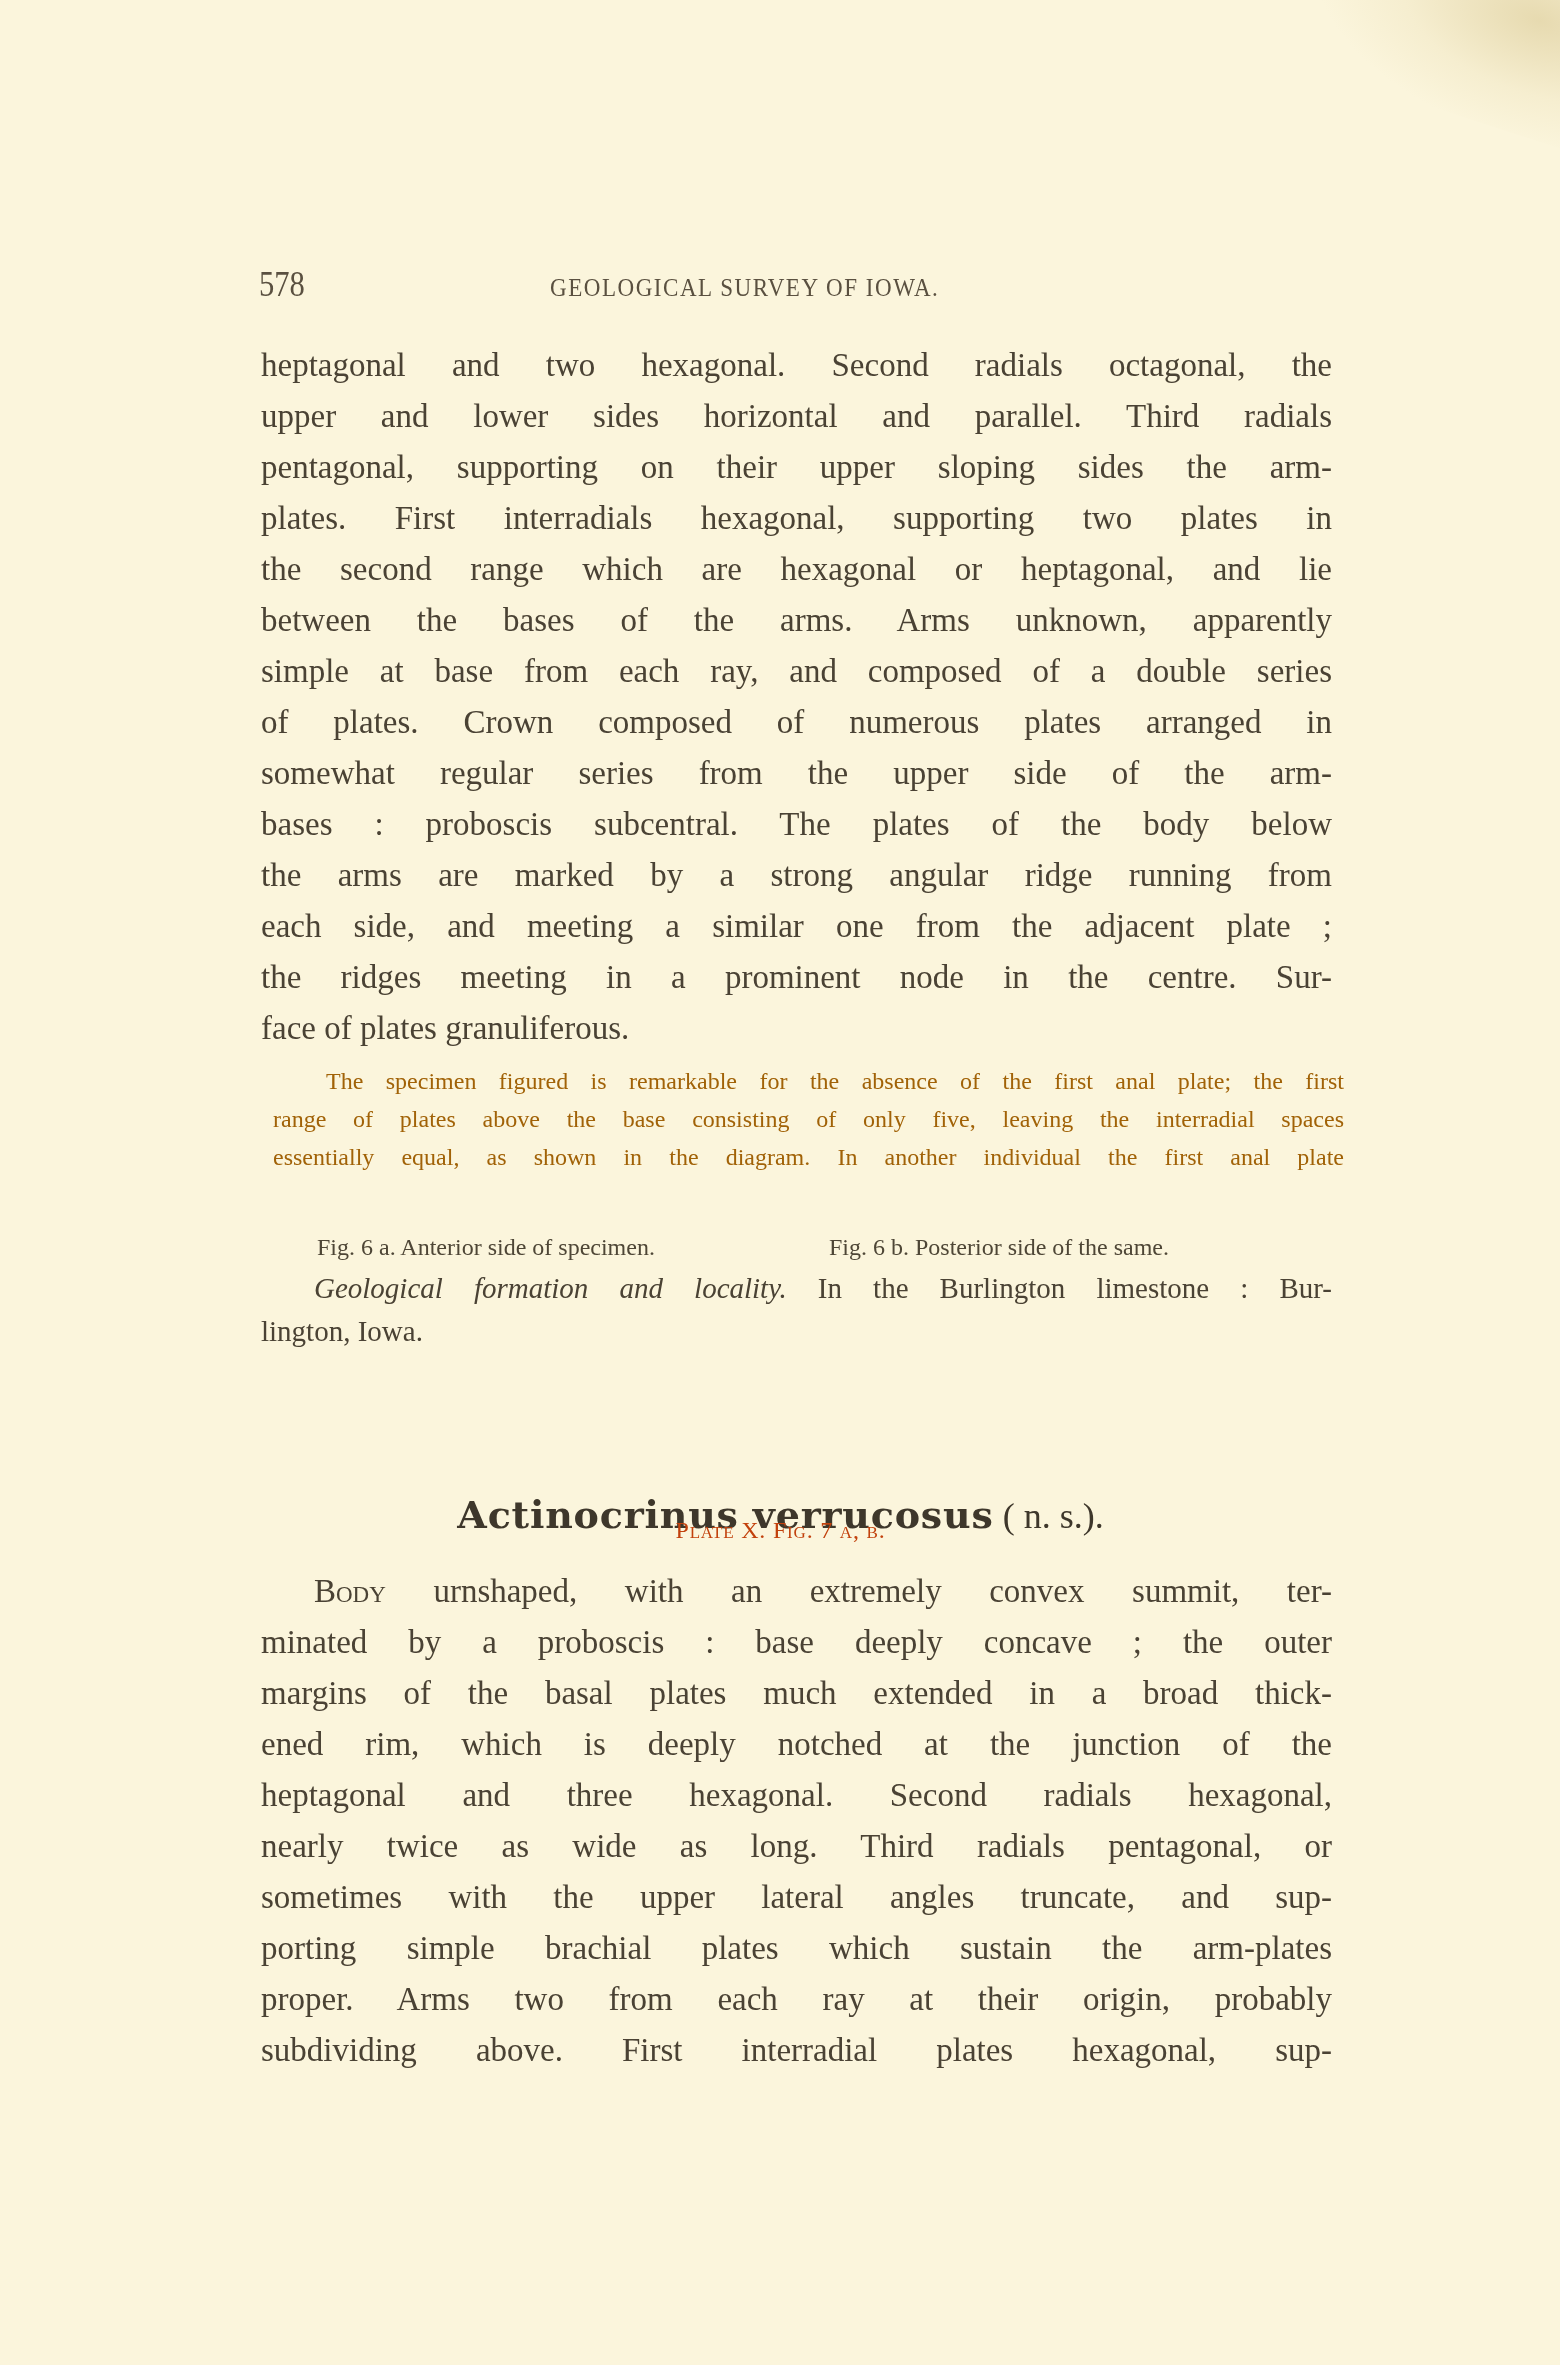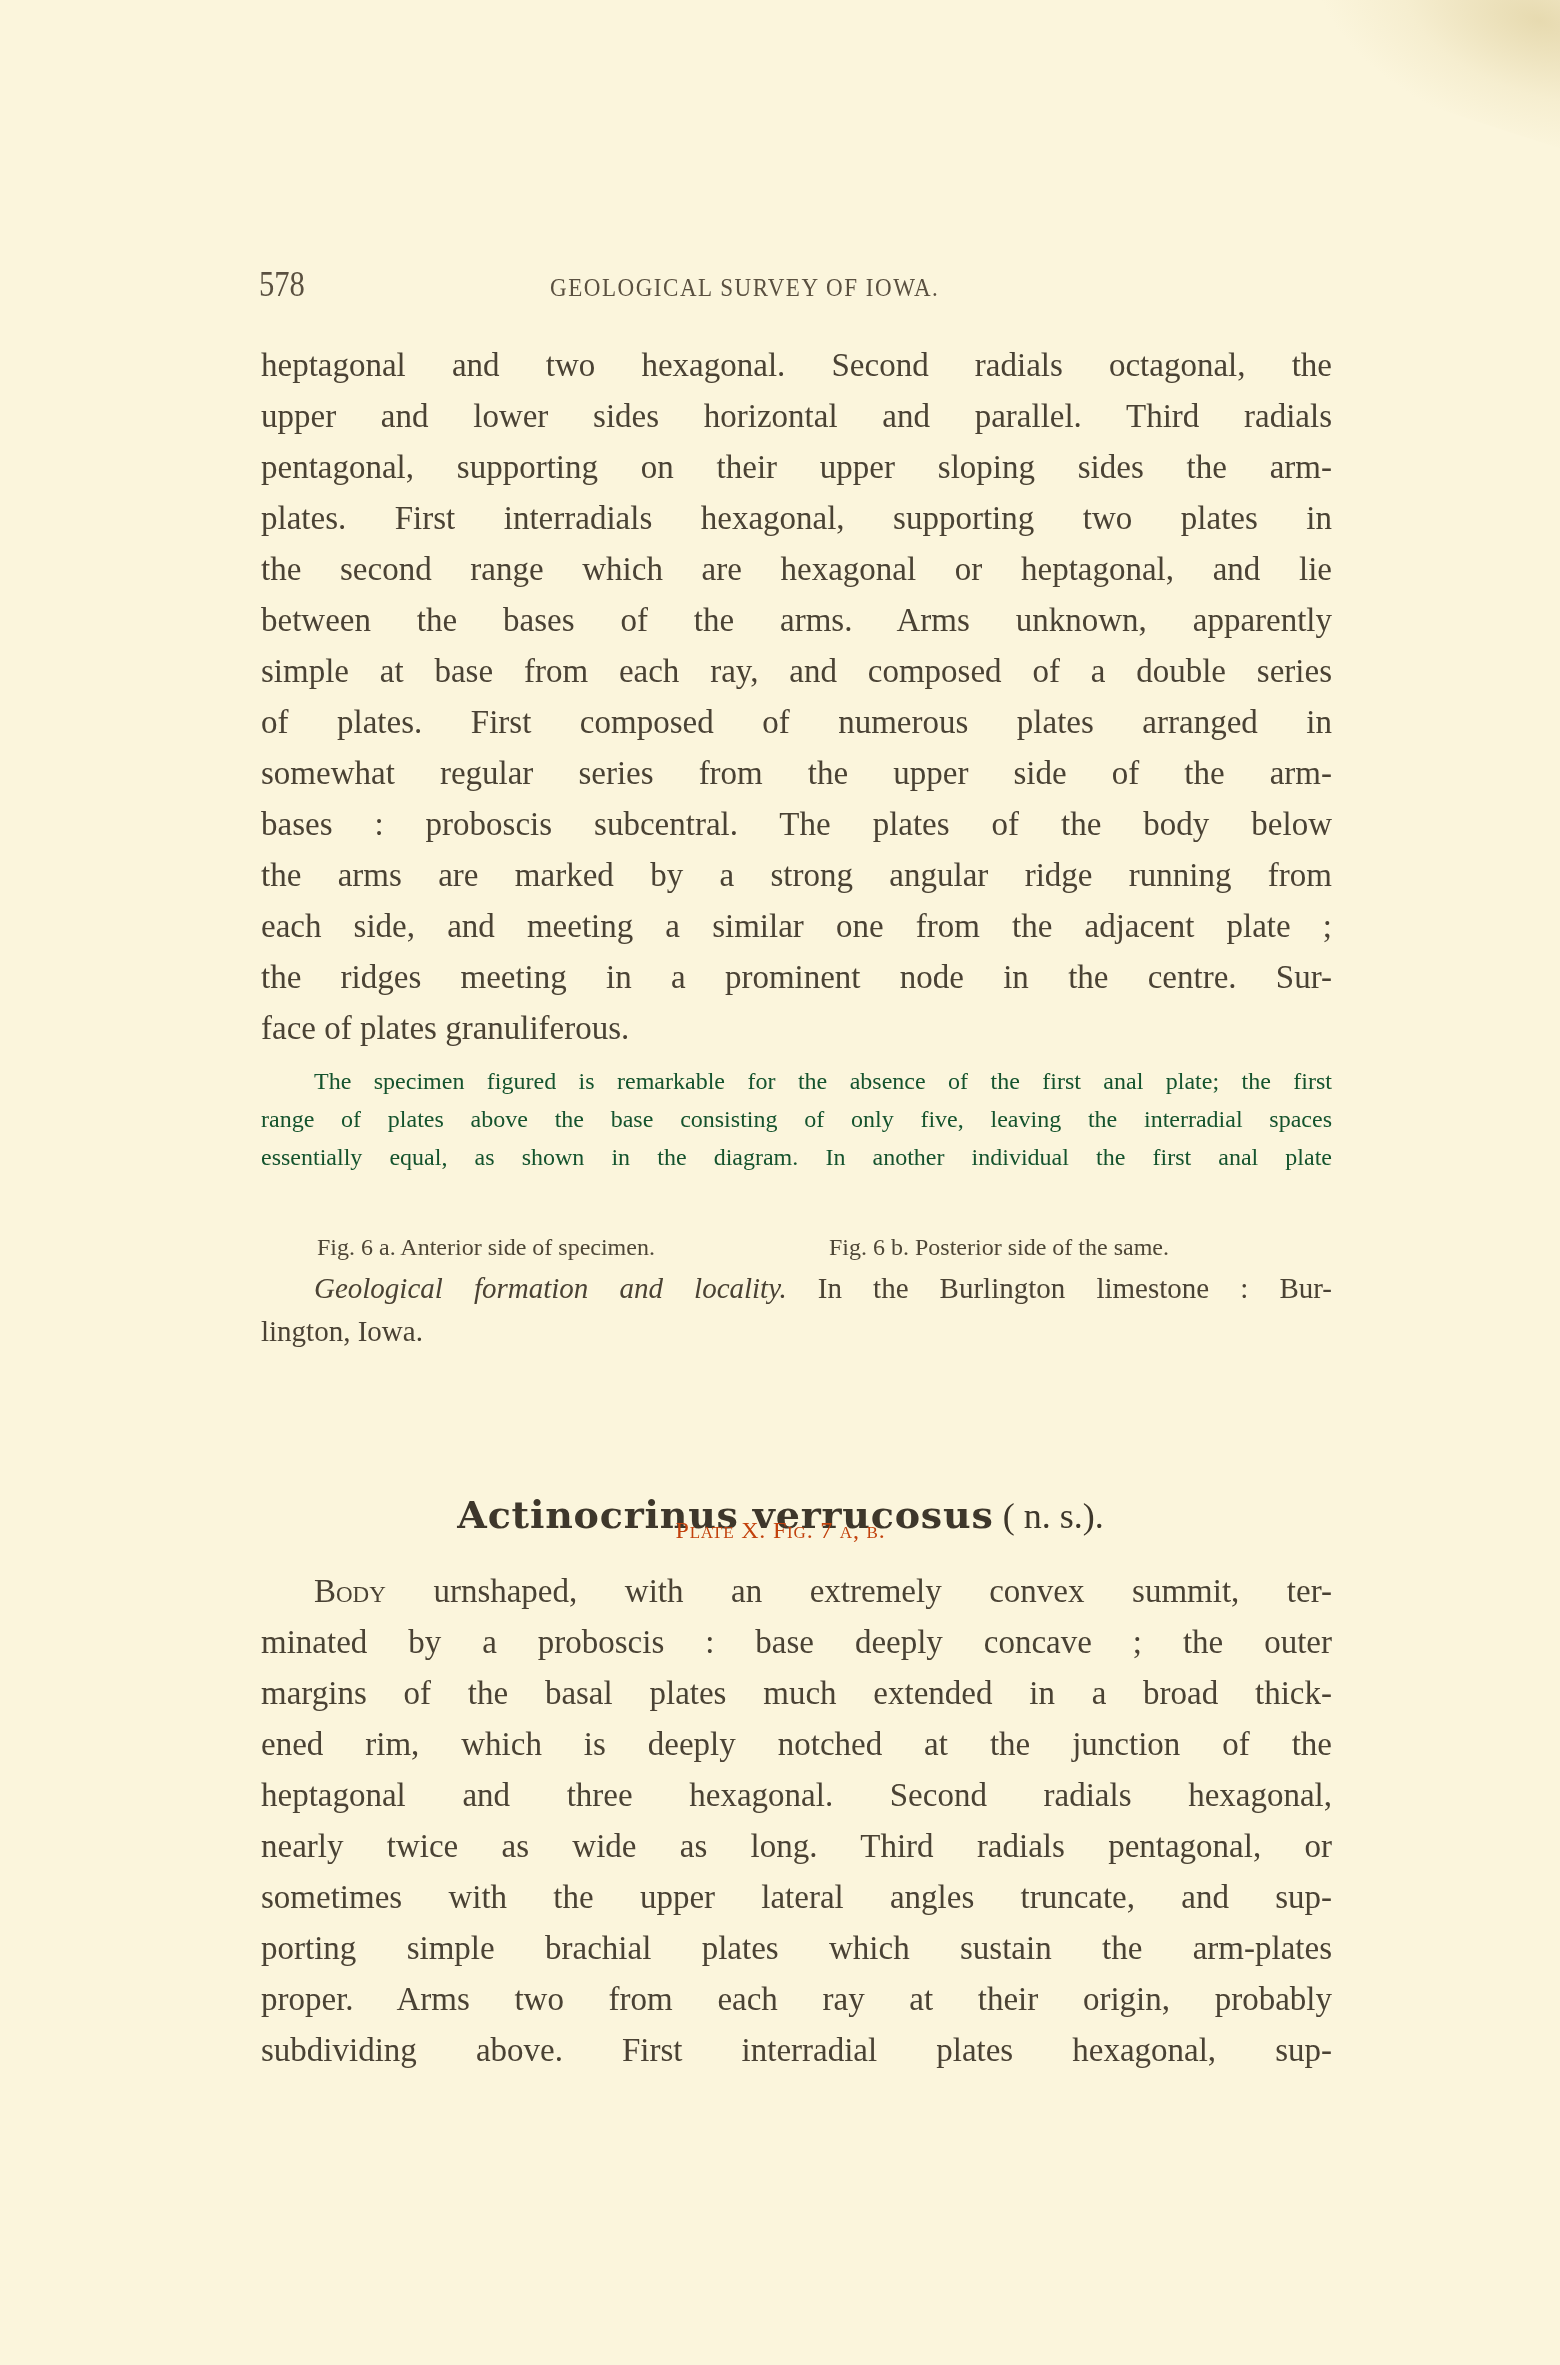--- a/index.html
+++ b/index.html
@@ -67,21 +67,22 @@
       text-align: justify;
       text-align-last: justify;
       white-space: nowrap;
       overflow: visible;
     }
     .para .line.last { text-align-last: left; }
     .note {
       font-family: "Liberation Serif", serif;
       font-size: 24px;
       line-height: 38px;
-      color: #14532d;
+      color: #a16207;
+      margin-left: 12px;
     }
     .note .line {
       display: block;
       text-align: justify;
       text-align-last: justify;
       white-space: nowrap;
     }
     .note .line.last { text-align-last: left; }
     .indent { padding-left: 53px; }
     .caption-row {
@@ -140,21 +141,21 @@
 </div>
 
 <div class="body-block para" style="top:340px;">
   <span class="line">heptagonal and two hexagonal. Second radials octagonal, the</span>
   <span class="line">upper and lower sides horizontal and parallel. Third radials</span>
   <span class="line">pentagonal, supporting on their upper sloping sides the arm-</span>
   <span class="line">plates. First interradials hexagonal, supporting two plates in</span>
   <span class="line">the second range which are hexagonal or heptagonal, and lie</span>
   <span class="line">between the bases of the arms. Arms unknown, apparently</span>
   <span class="line">simple at base from each ray, and composed of a double series</span>
-  <span class="line">of plates. First composed of numerous plates arranged in</span>
+  <span class="line">of plates. Crown composed of numerous plates arranged in</span>
   <span class="line">somewhat regular series from the upper side of the arm-</span>
   <span class="line">bases : proboscis subcentral. The plates of the body below</span>
   <span class="line">the arms are marked by a strong angular ridge running from</span>
   <span class="line">each side, and meeting a similar one from the adjacent plate ;</span>
   <span class="line">the ridges meeting in a prominent node in the centre. Sur-</span>
   <span class="line last">face of plates granuliferous.</span>
 </div>
 
 <div class="body-block note" style="top:1062px;">
   <span class="line indent">The specimen figured is remarkable for the absence of the first anal plate; the first</span>

